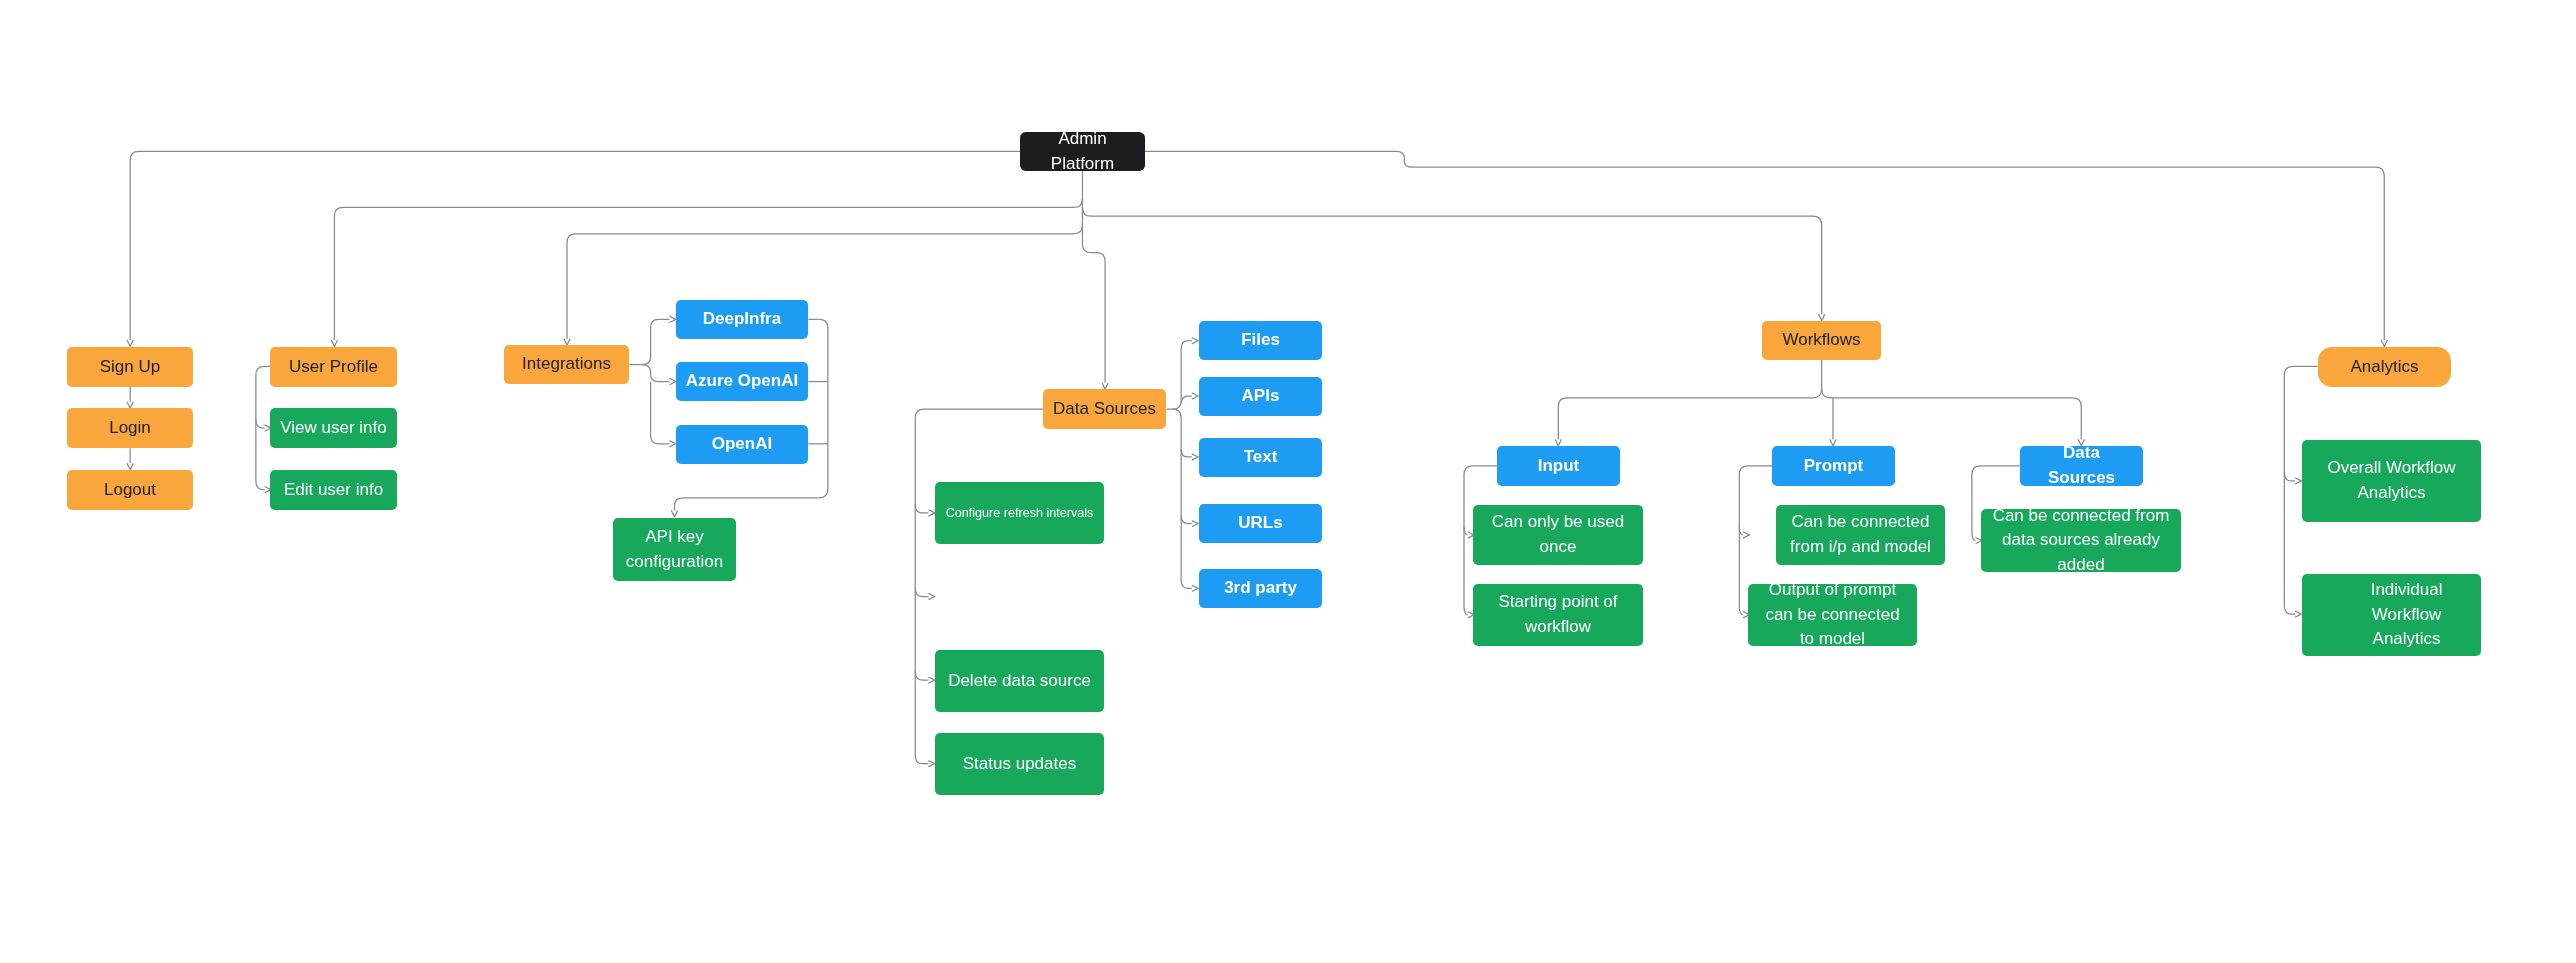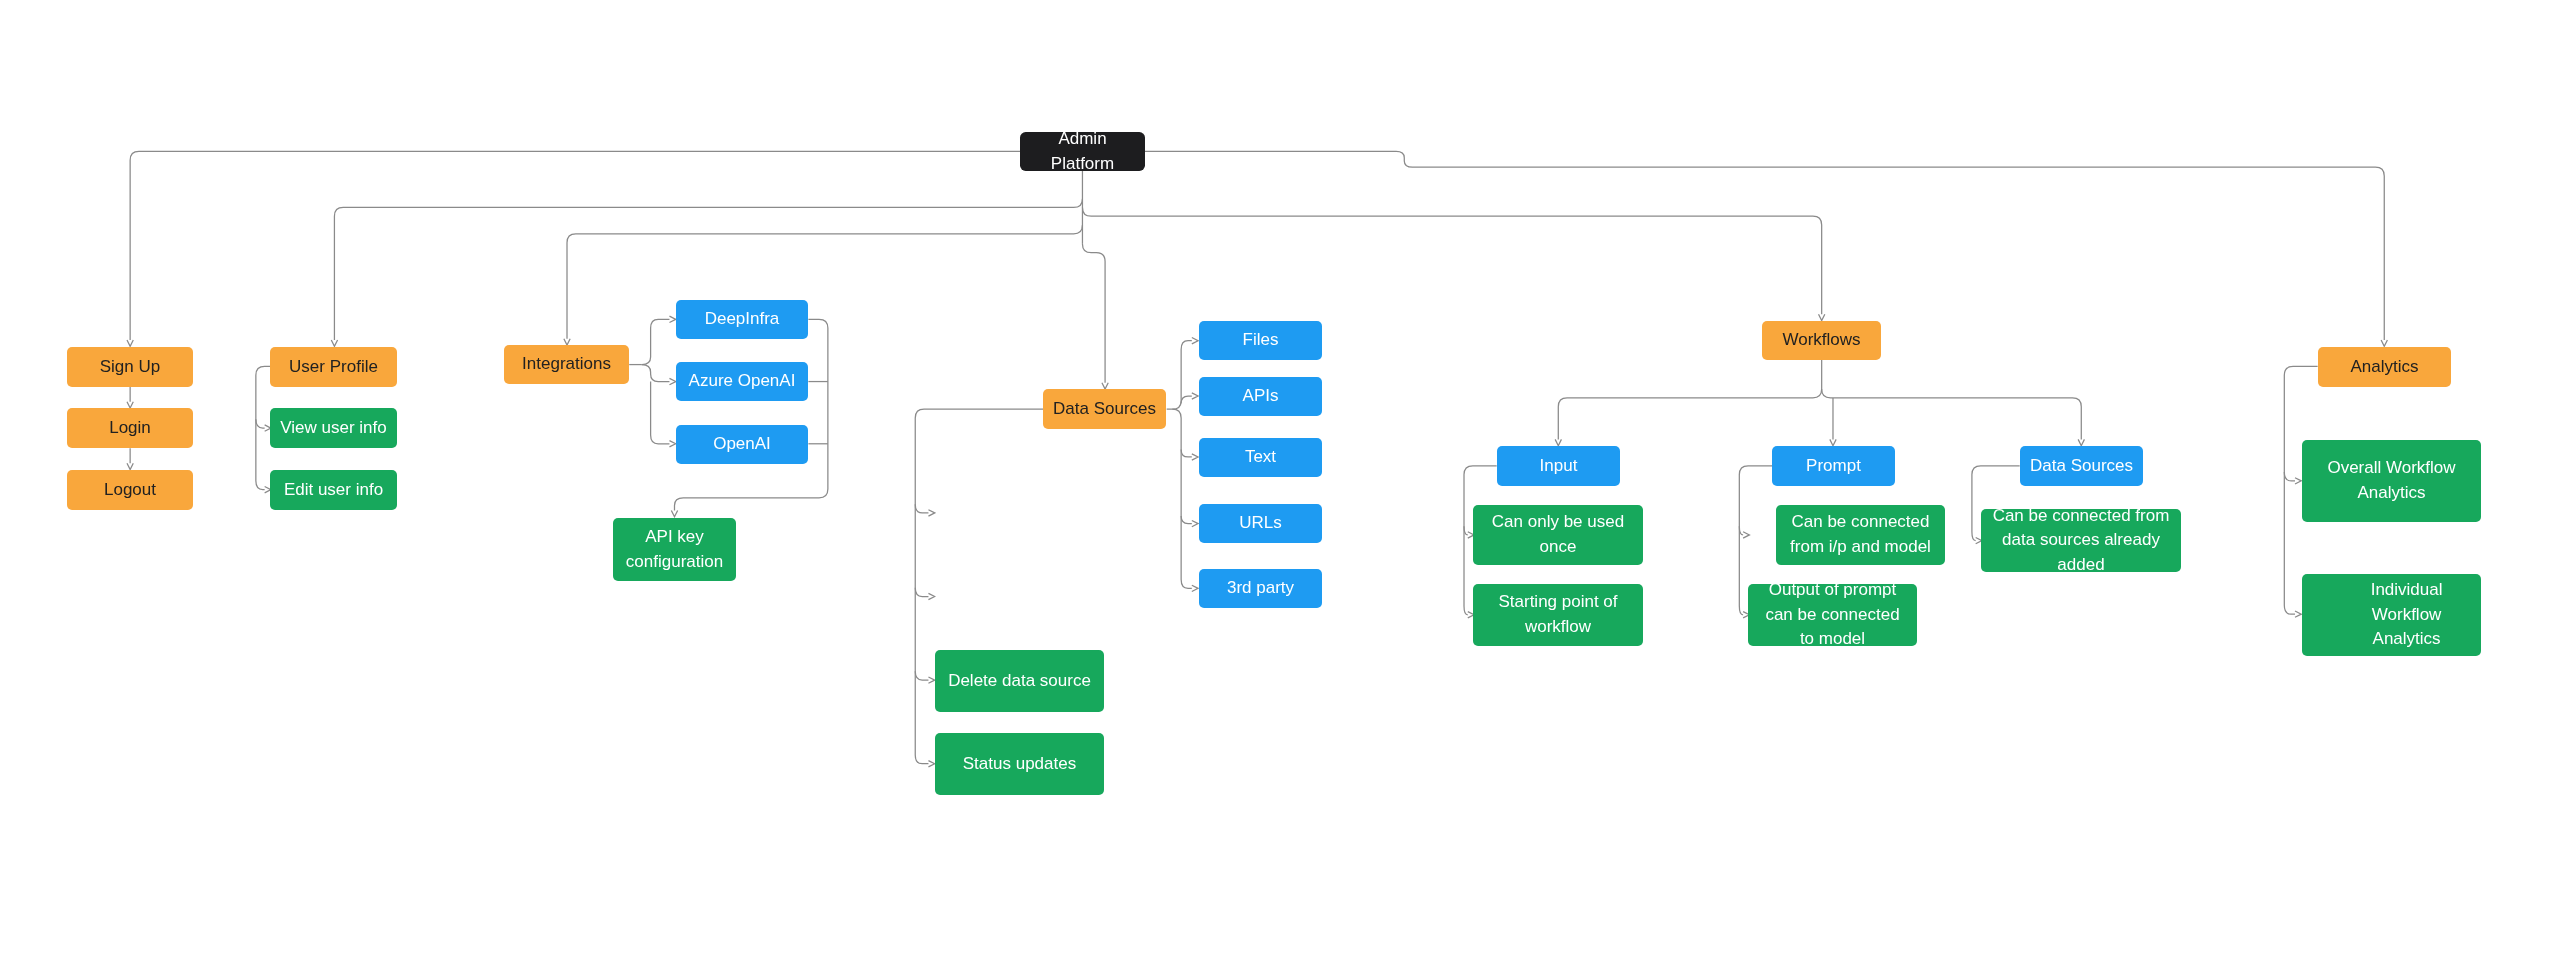--- a/index.html
+++ b/index.html
@@ -20,21 +20,21 @@
     border-radius:5px;
     font-size:17px;
     line-height:1.45;
     padding:0 8.8px;
     box-sizing:border-box;
     cursor:pointer;
     user-select:none;
   }
   .n-root{background:var(--root-bg,#1d1d1f);color:var(--light-text,#ffffff);border-radius:5.7px;}
   .n-cat{background:var(--category-bg,#f9a73c);color:var(--dark-text,#212121);}
-  .n-item{background:var(--item-bg,#1e9bf2);color:var(--light-text,#ffffff);}
+  .n-item{background:var(--item-bg,#1e9bf2);color:var(--light-text,#ffffff);font-weight:bold;}
   .n-leaf{background:var(--leaf-bg,#17a85c);color:var(--light-text,#ffffff);}
 </style>
 </head>
 <body>
 
 <div id="canvas">
 
   <svg id="edges" viewBox="0 0 4096 1532" xmlns="http://www.w3.org/2000/svg">
     <defs>
       <marker id="arw" viewBox="0 0 14 14" refX="2" refY="7" markerWidth="14" markerHeight="14" markerUnits="userSpaceOnUse" orient="auto">
@@ -92,37 +92,38 @@
   <div class="node n-leaf" style="left:270px;top:408px;width:127px;height:40px;">View user info</div>
   <div class="node n-leaf" style="left:270px;top:470px;width:127px;height:40px;">Edit user info</div>
 
   <div class="node n-cat" style="left:504px;top:345px;width:125px;height:39px;">Integrations</div>
   <div class="node n-item" style="left:676px;top:300px;width:132px;height:39px;">DeepInfra</div>
   <div class="node n-item" style="left:676px;top:362px;width:132px;height:39px;">Azure OpenAI</div>
   <div class="node n-item" style="left:676px;top:425px;width:132px;height:39px;">OpenAI</div>
   <div class="node n-leaf" style="left:613px;top:518px;width:123px;height:63px;">API key configuration</div>
 
   <div class="node n-cat" style="left:1043px;top:389px;width:123px;height:40px;">Data Sources</div>
+  <div class="node n-leaf" style="left:935px;top:482px;width:169px;height:62px;font-size:12.6px;">Configure refresh intervals</div>
   <div class="node n-leaf" style="left:935px;top:650px;width:169px;height:62px;">Delete data source</div>
   <div class="node n-leaf" style="left:935px;top:733px;width:169px;height:62px;">Status updates</div>
 
   <div class="node n-item" style="left:1199px;top:321px;width:123px;height:39px;">Files</div>
   <div class="node n-item" style="left:1199px;top:377px;width:123px;height:39px;">APIs</div>
   <div class="node n-item" style="left:1199px;top:438px;width:123px;height:39px;">Text</div>
   <div class="node n-item" style="left:1199px;top:504px;width:123px;height:39px;">URLs</div>
   <div class="node n-item" style="left:1199px;top:569px;width:123px;height:39px;">3rd party</div>
 
   <div class="node n-cat" style="left:1762px;top:321px;width:119px;height:39px;">Workflows</div>
   <div class="node n-item" style="left:1497px;top:446px;width:123px;height:40px;">Input</div>
   <div class="node n-leaf" style="left:1473px;top:505px;width:170px;height:60px;">Can only be used once</div>
   <div class="node n-leaf" style="left:1473px;top:584px;width:170px;height:62px;">Starting point of workflow</div>
   <div class="node n-item" style="left:1772px;top:446px;width:123px;height:40px;">Prompt</div>
   <div class="node n-leaf" style="left:1748px;top:505px;width:169px;height:60px;margin-left:28px;">Can be connected from i/p and model</div>
   <div class="node n-leaf" style="left:1748px;top:584px;width:169px;height:62px;">Output of prompt can be connected to model</div>
   <div class="node n-item" style="left:2020px;top:446px;width:123px;height:40px;">Data Sources</div>
   <div class="node n-leaf" style="left:1981px;top:509px;width:200px;height:63px;">Can be connected from data sources already added</div>
 
-  <div class="node n-cat" style="left:2318px;top:347px;width:133px;height:40px;">Analytics</div>
+  <div class="node n-cat" style="left:2318px;top:347px;width:133px;height:40px;border-radius:14px;">Analytics</div>
   <div class="node n-leaf" style="left:2302px;top:440px;width:179px;height:82px;">Overall Workflow Analytics</div>
   <div class="node n-leaf" style="left:2302px;top:574px;width:179px;height:82px;padding-left:39px;">Individual Workflow Analytics</div>
 
 </div>
 
 
 </body></html>

